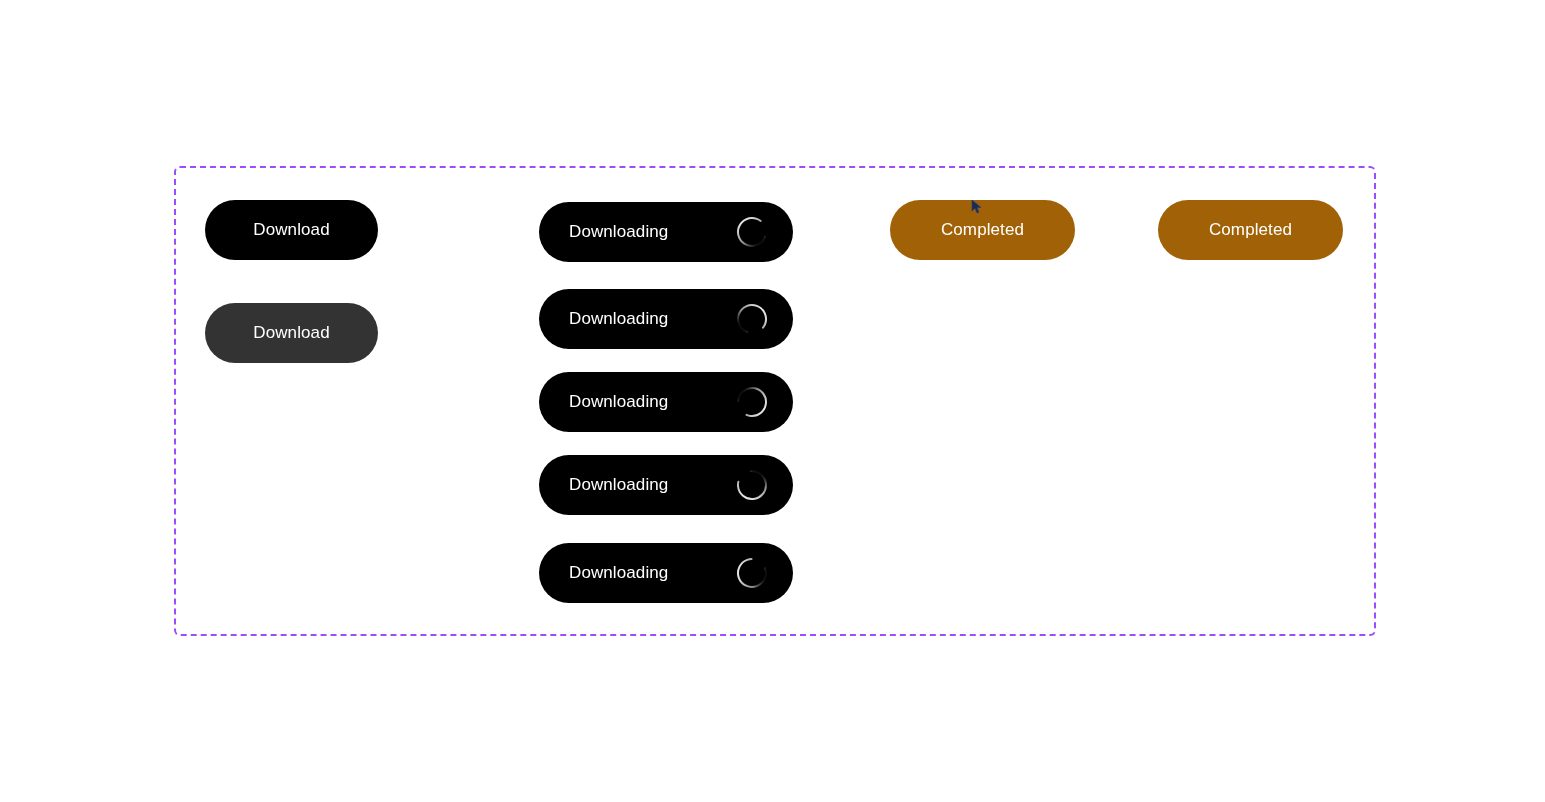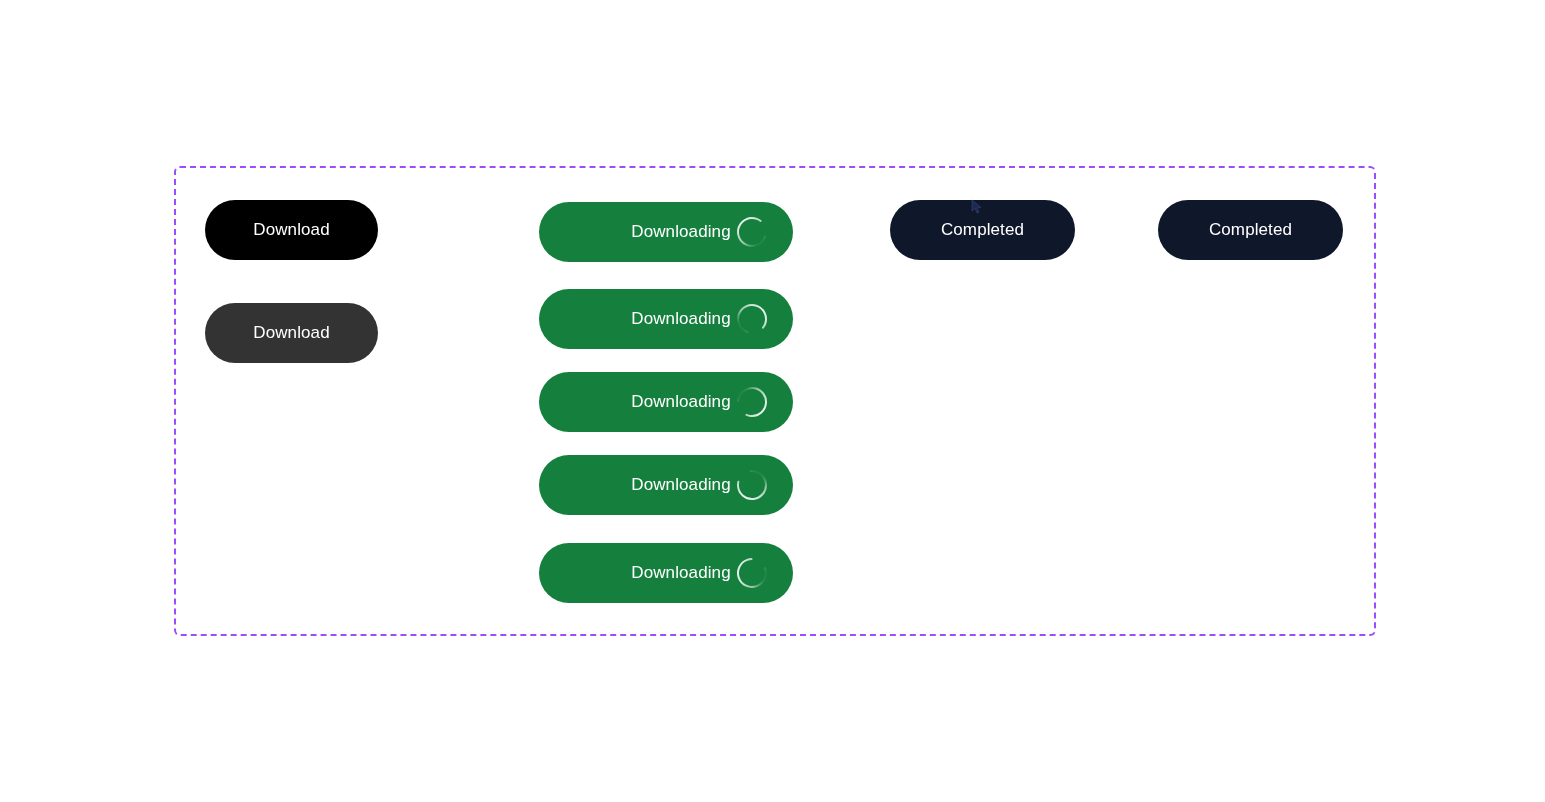--- a/index.html
+++ b/index.html
@@ -56,31 +56,31 @@
   }
   .btn-download-hover {
     background: #333333;
     left: 205px;
     top: 303px;
     width: 173px;
     height: 60px;
   }
 
   .btn-downloading {
-    background: #15803d;
+    background: #000000;
     left: 539px;
     width: 254px;
     height: 60px;
-    justify-content: center;
+    justify-content: flex-start;
     padding-left: 30px;
   }
   .btn-downloading .lbl { flex: 0 0 auto; }
 
   .btn-completed {
-    background: #0f172a;
+    background: #a16207;
     width: 185px;
     height: 60px;
     top: 200px;
   }
   .btn-completed.c1 { left: 890px; }
   .btn-completed.c2 { left: 1158px; }
 
   
   .spinner {
     position: absolute;

